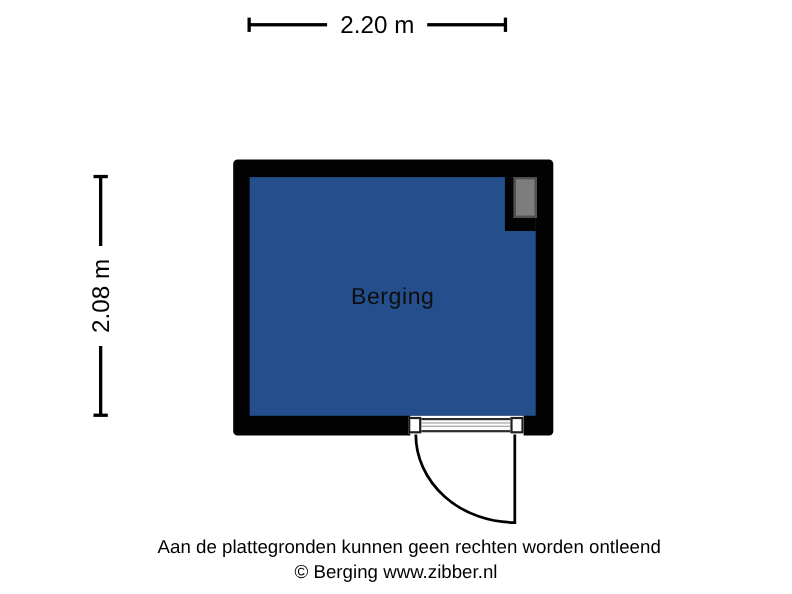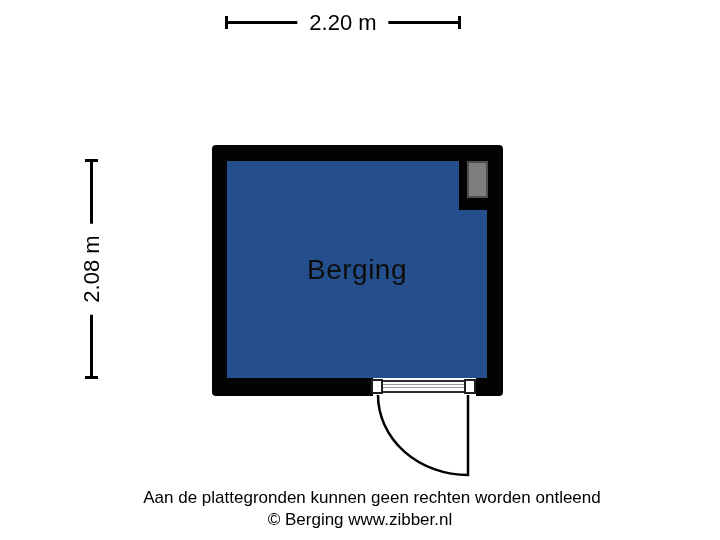--- a/index.html
+++ b/index.html
@@ -66,21 +66,21 @@
     left: 227px; top: 161px;
     width: 260px; height: 217px;
     background: var(--floor, #254F8C);
   }
   .room-name {
     left: 227px; top: 161px;
     width: 260px; height: 217px;
     display: flex;
     align-items: center;
     justify-content: center;
-    font-size: 28px;
+    font-size: 21px;
     color: #0d0d0d;
     letter-spacing: 0.5px;
   }
   .niche {
     left: 459px; top: 161px;
     width: 28px; height: 49px;
     background: var(--wall, #030303);
   }
   .shaft {
     left: 467px; top: 161px;

